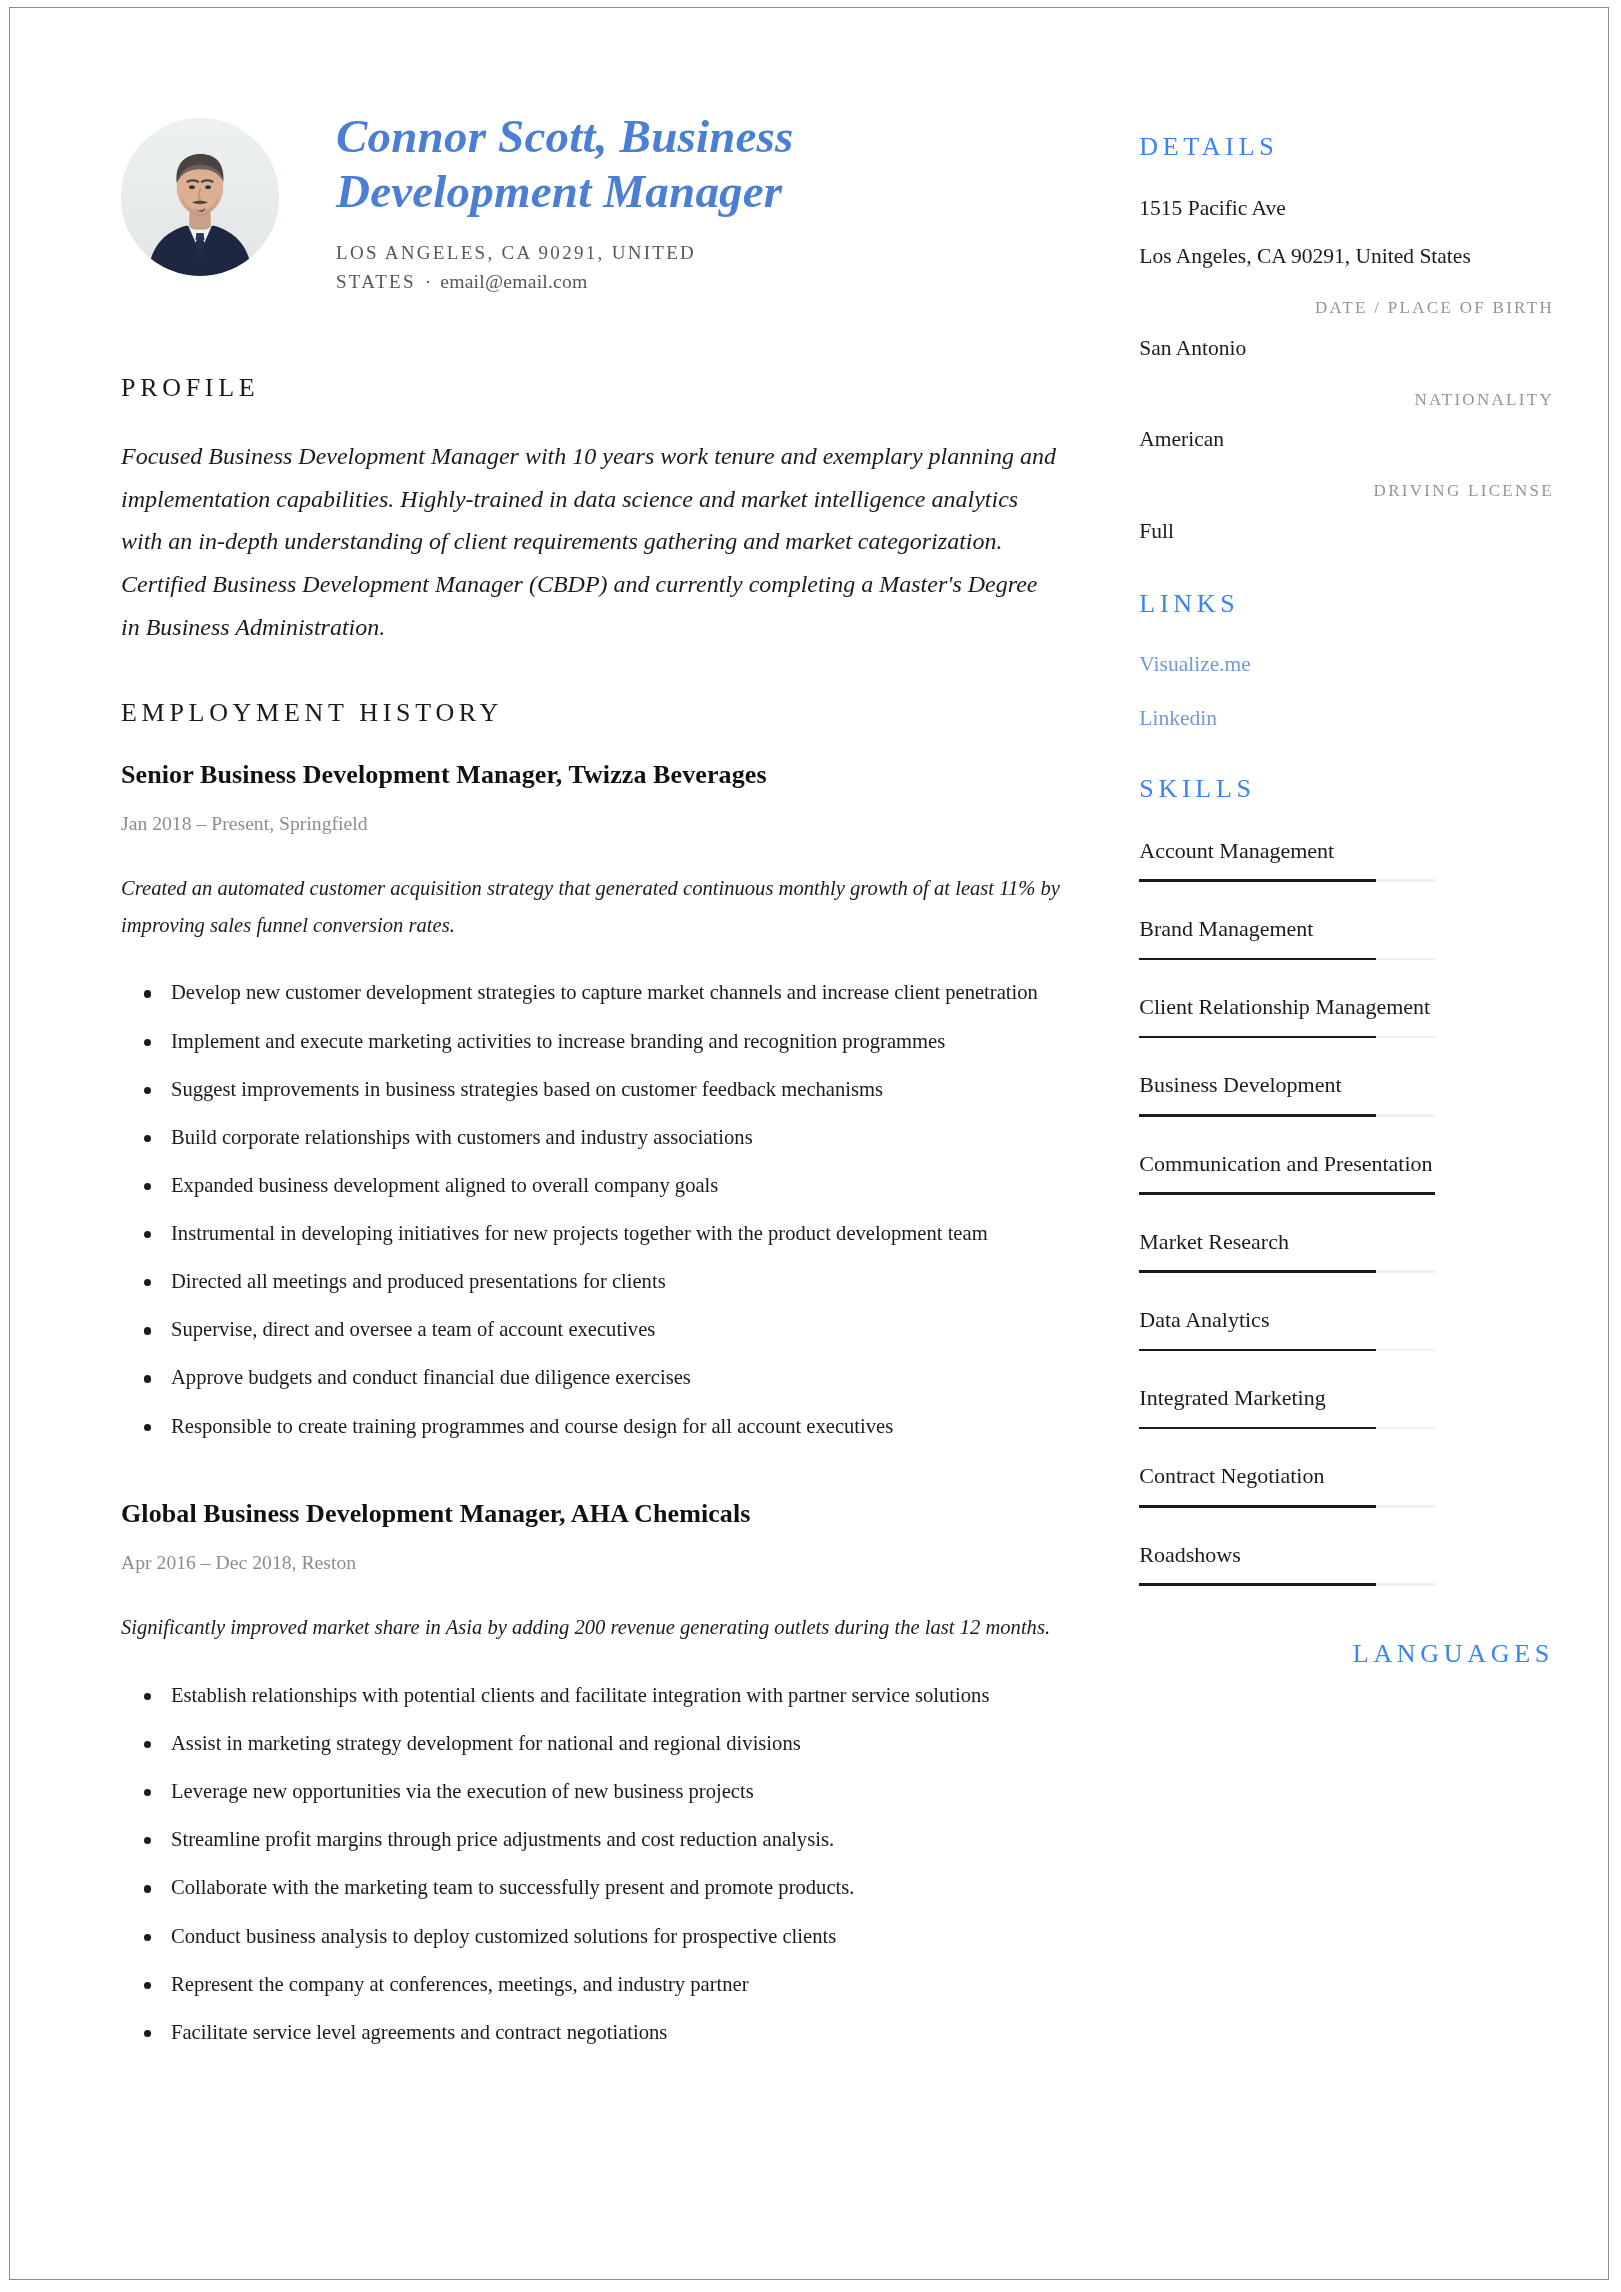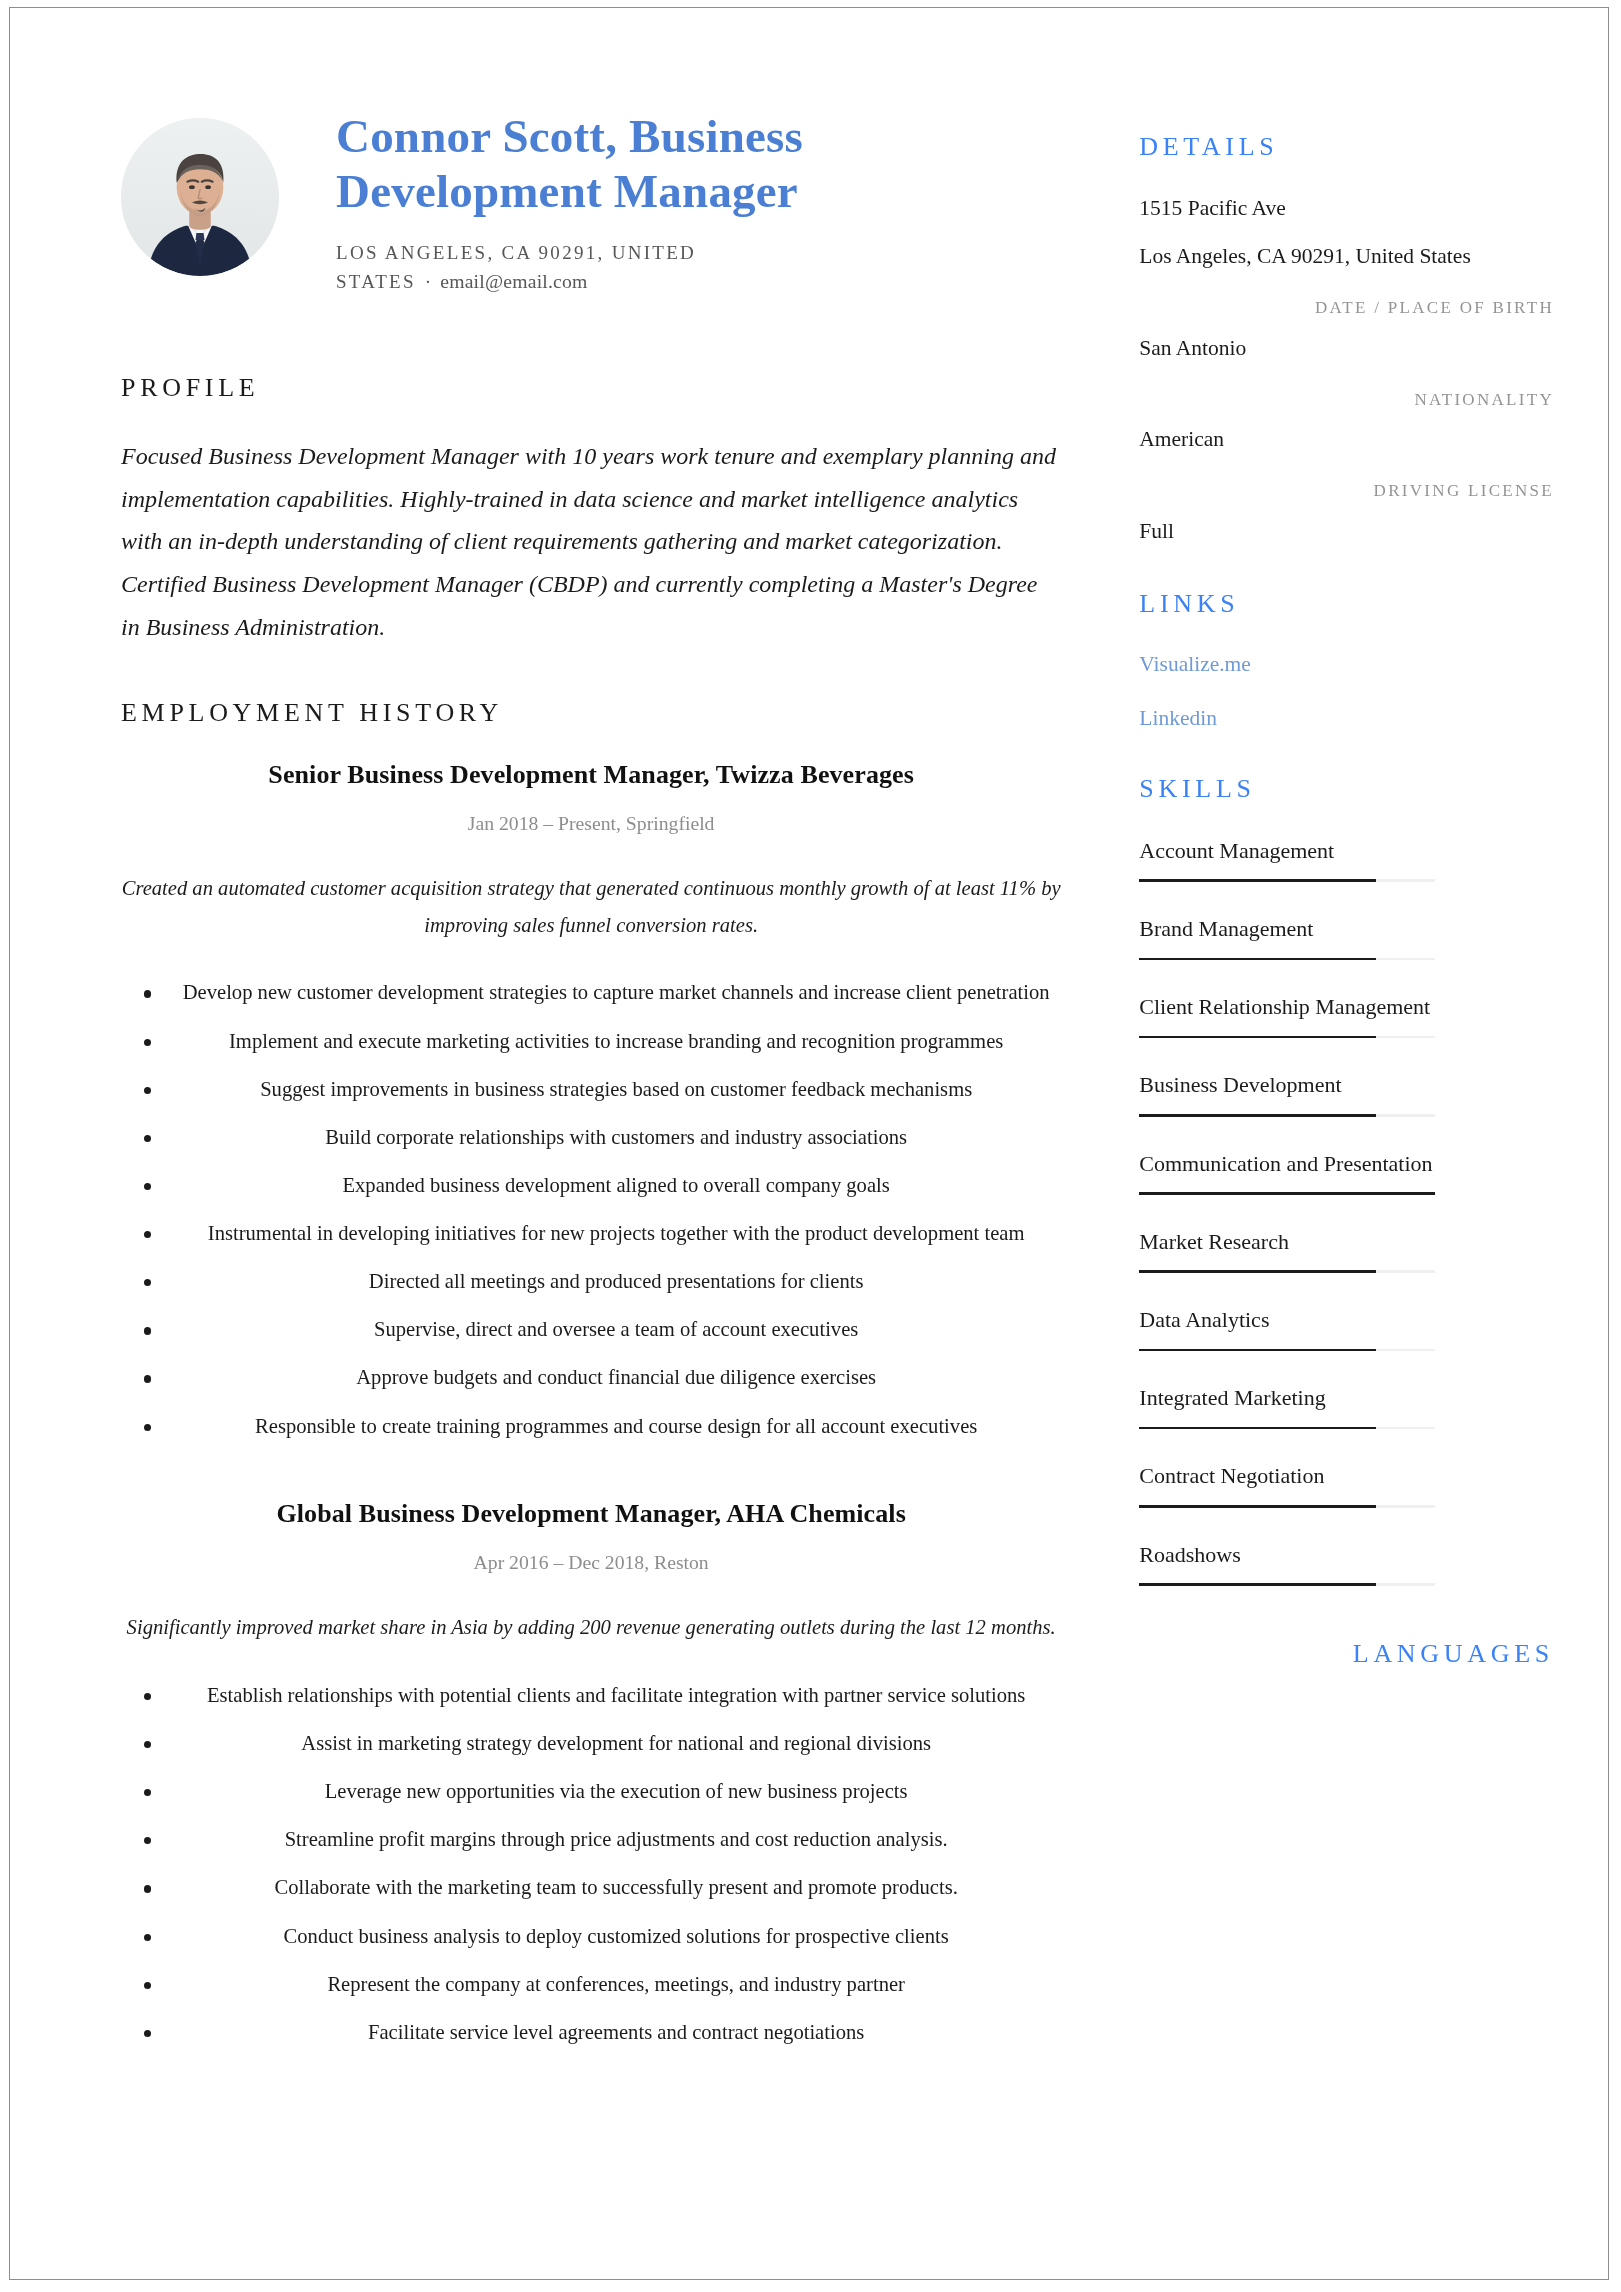--- a/index.html
+++ b/index.html
@@ -79,20 +79,21 @@
   }
   .name-title {
     font-family: "Liberation Serif", "DejaVu Serif", serif;
     font-size: 47px;
     font-weight: 700;
     line-height: 1.17;
     color: #4a7fd4;
     letter-spacing: 0.2px;
     margin: 0 0 19.7px 0;
     max-width: 573px;
+    font-style: italic;
   }
   .contact-line {
     font-size: 19px;
     line-height: 1.52;
     color: #575757;
     letter-spacing: 2.3px;
     max-width: 421px;
     font-variant: normal;
   }
   .contact-line .email {
@@ -121,21 +122,21 @@
   .profile-text {
     font-style: italic;
     font-size: 24px;
     line-height: 1.78;
     color: #1b1b1b;
     max-width: 949px;
     margin: 0;
   }
 
   
-  .job { margin-bottom: 0; text-align: center; }
+  .job { margin-bottom: 0; }
   .job + .job { margin-top: 54px; }
 
   .job-title {
     font-size: 26px;
     font-weight: 700;
     color: #111111;
     margin: 0 0 19.7px 0;
     line-height: 1.22;
     letter-spacing: 0.1px;
   }

